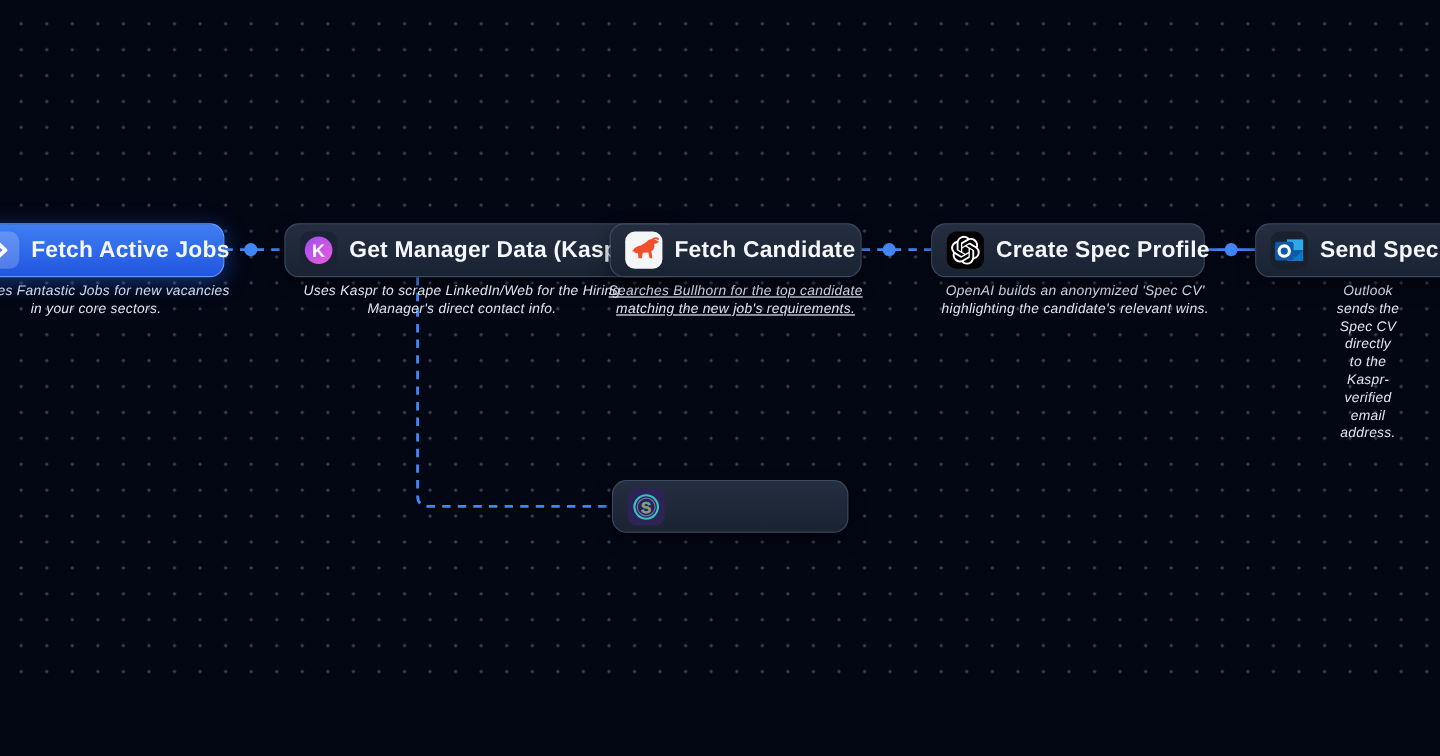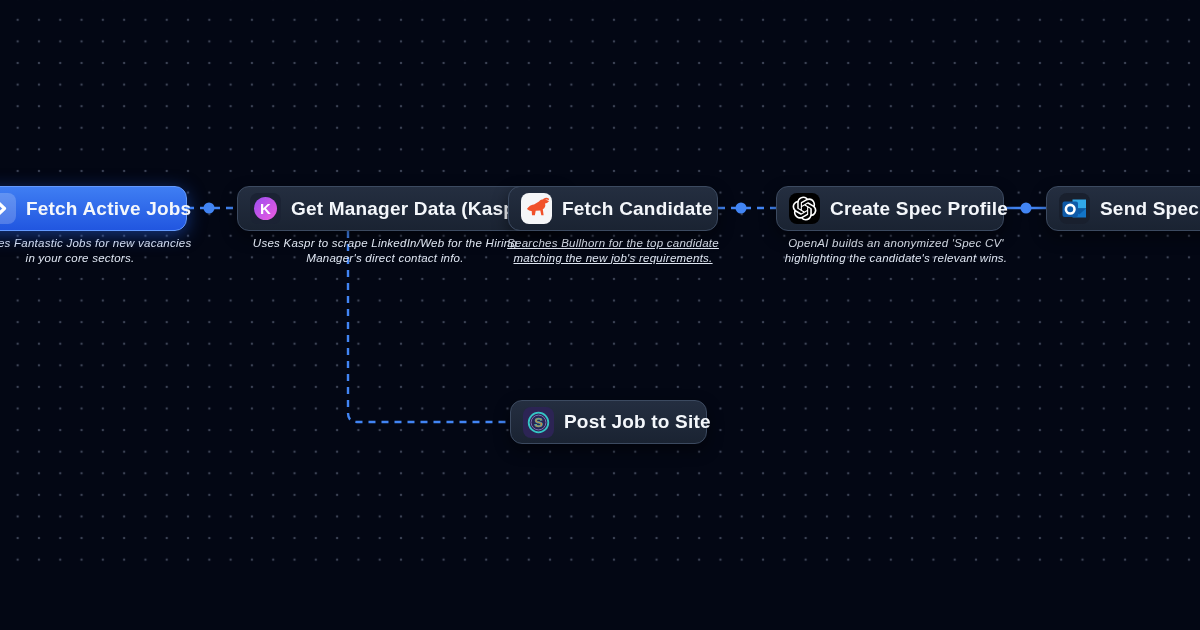--- a/index.html
+++ b/index.html
@@ -145,25 +145,26 @@
       <svg width="31" height="31" viewBox="0 0 31 31">
         <rect x="13.5" y="6.5" width="13.5" height="9" fill="#31a8e8"></rect>
         <rect x="13.5" y="15.5" width="13.5" height="9" fill="#1375c8"></rect>
         <path d="M13.5 15.5 L27 15.5 L20.2 21.5 Z" fill="#0a5aa5"></path>
         <rect x="3.5" y="8.5" width="15.5" height="15.5" rx="2" fill="#0e5aa8"></rect>
         <circle cx="11.2" cy="16.2" r="4.3" fill="none" stroke="#fff" stroke-width="2.6"></circle>
       </svg>
     </span>
     <span class="ntitle">Send Spec CV</span>
   </div>
+  <div class="caption" id="c-send">Outlook sends the Spec CV directly
+to the Kaspr-verified email address.</div>
 
   <div class="node" id="n-post">
     <span class="nicon" style="background:#2c2454;">
       <svg width="31" height="31" viewBox="0 0 31 31">
         <circle cx="15.5" cy="15.5" r="9.8" fill="none" stroke="#35c4c4" stroke-width="1.8"></circle>
         <circle cx="15.5" cy="15.5" r="7.4" fill="none" stroke="#7a6fb0" stroke-width="1"></circle>
         <text x="15.5" y="20.3" font-size="13" font-weight="bold" text-anchor="middle" fill="#d4813a" stroke="#35c4c4" stroke-width="0.5" font-family="Liberation Sans, sans-serif">S</text>
       </svg>
     </span>
-    <span class="ntitle">Post Job to Site</span>
   </div>
 
 </div>
 
 </body></html>

